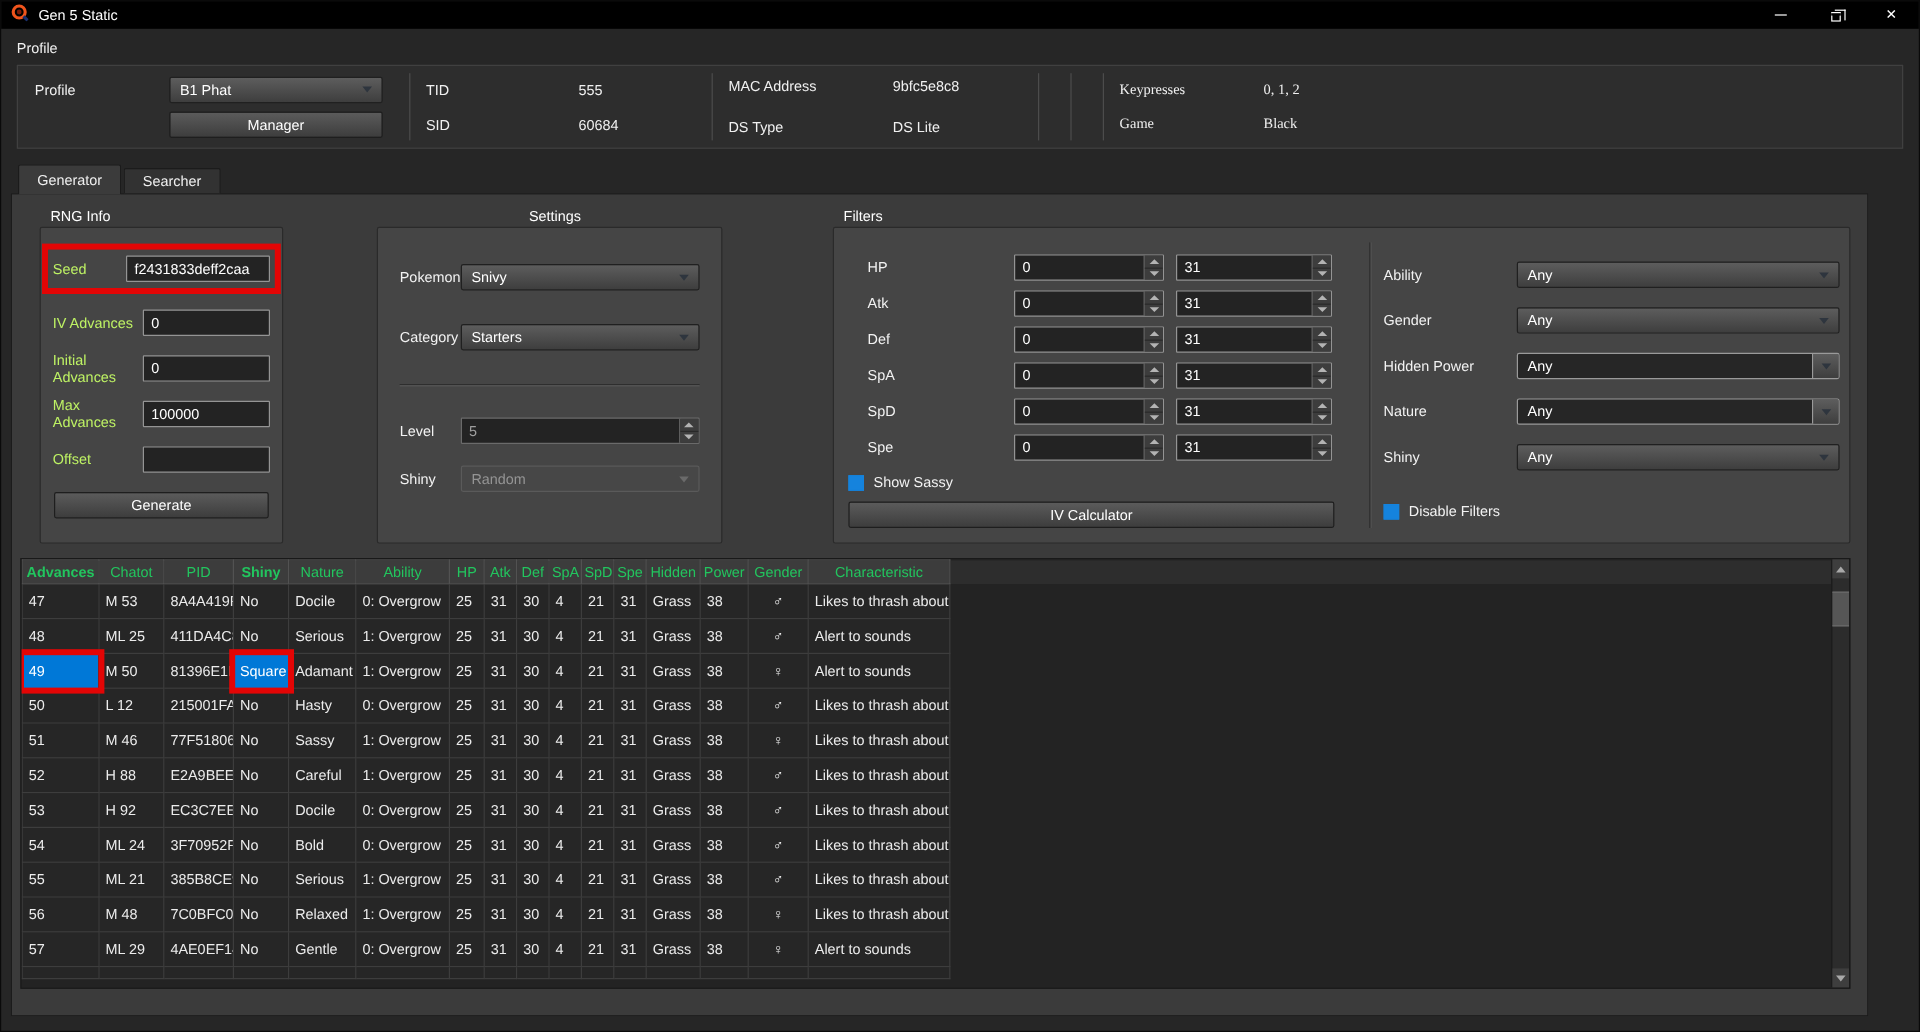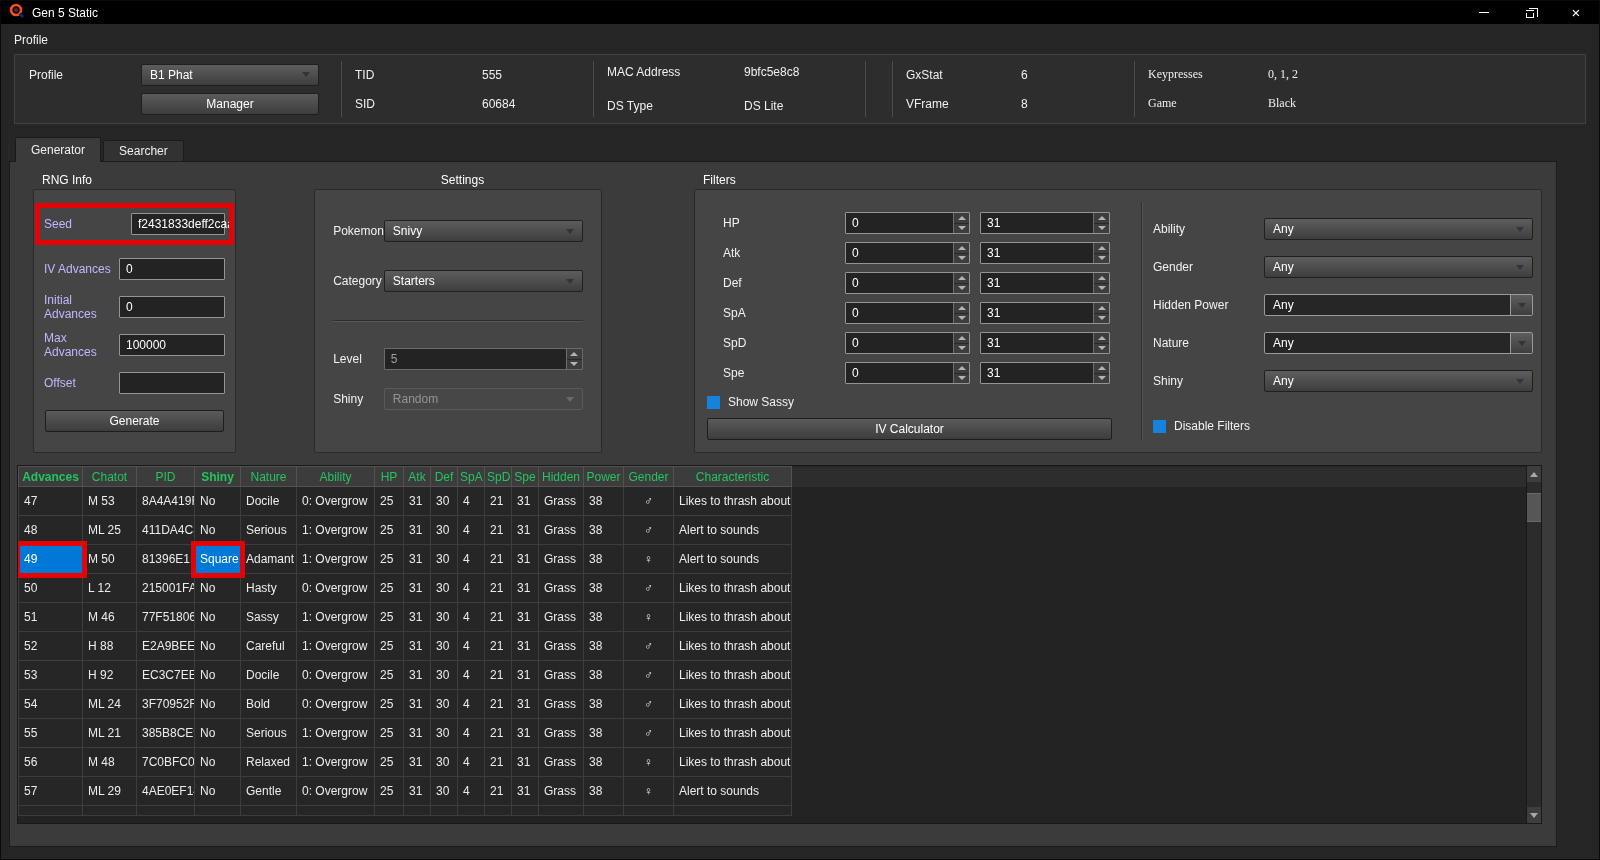--- a/index.html
+++ b/index.html
@@ -57,21 +57,21 @@
   .gwrap { display:flex; flex-direction:column; flex:none; }
   .glabel { color:#fff; font-size:12px; height:19px; padding-left:9px; display:flex; align-items:center; }
   .gbox { border:1px solid #2a2a2a; background:#454545; border-radius:2px; height:264px; }
   .gwrap.rng { width:219px;padding-left:16px; }
   .gwrap.set { width:428px; margin-left:8px;align-items:center; }
   .gwrap.fil { flex:1; margin-left:22px; }
 
   
   .gbox.rngbox { padding:14px 10px 0; }
   .rrow { display:flex; align-items:center; height:22px; margin-bottom:16px; }
-  .rlab { flex:1; color:#c4b5fd; font-size:12px; }
+  .rlab { flex:1; color:#bef264; font-size:12px; }
   .rrow .tbox { width:106px; flex:none; }
   .rrow.seed { outline:5px solid #e30505; margin:4px -4px 18px; padding:5px 4px; height:auto; }
   .genrow { margin-top:10px; padding:0 1px; }
 
   
   .gbox.setbox { padding:30px 18px 0; }
   .srow { display:flex; align-items:center; height:22px; margin-bottom:28px; }
   .slab { flex:1; color:#f2f2f2; font-size:12px; }
   .srow .sctl { width:199px; flex:none; }
   .sline { height:0; border-top:1px solid #2e2e2e; border-bottom:1px solid #575757; margin:0 0 26px; }
@@ -160,26 +160,20 @@
     </div>
     <div class="psep"></div>
     <div class="pgroup" style="grid-template-columns:125px 108px;gap:12px;">
       <span class="plab">MAC Address</span>
       <span class="pval">9bfc5e8c8</span>
       <span class="plab">DS Type</span>
       <span class="pval">DS Lite</span>
     </div>
     <div class="psep"></div>
     <div class="psep"></div>
-    <div class="pgroup" style="grid-template-columns:115px 100px;">
-      <span class="plab">GxStat</span>
-      <span class="pval">6</span>
-      <span class="plab">VFrame</span>
-      <span class="pval">8</span>
-    </div>
     <div class="psep"></div>
     <div class="pgroup" style="grid-template-columns:120px 120px;font-family:Liberation Serif, serif;">
       <span class="plab">Keypresses</span>
       <span class="pval">0, 1, 2</span>
       <span class="plab">Game</span>
       <span class="pval">Black</span>
     </div>
   </div>
 
   <div class="tabbar">
@@ -188,21 +182,21 @@
   </div>
 
   <div class="panel">
     <div class="boxes-row">
 
       <div class="gwrap rng">
         <div class="glabel">RNG Info</div>
         <div class="gbox rngbox">
           <div class="rrow seed">
             <span class="rlab">Seed</span>
-            <div class="tbox" style="width:94px;">
+            <div class="tbox" style="width:120px;">
                 <span>f2431833deff2caa</span>
               </div>
           </div>
           <div class="rrow">
             <span class="rlab">IV Advances</span>
             <div class="tbox">
                 <span>0</span>
               </div>
           </div>
           <div class="rrow">

